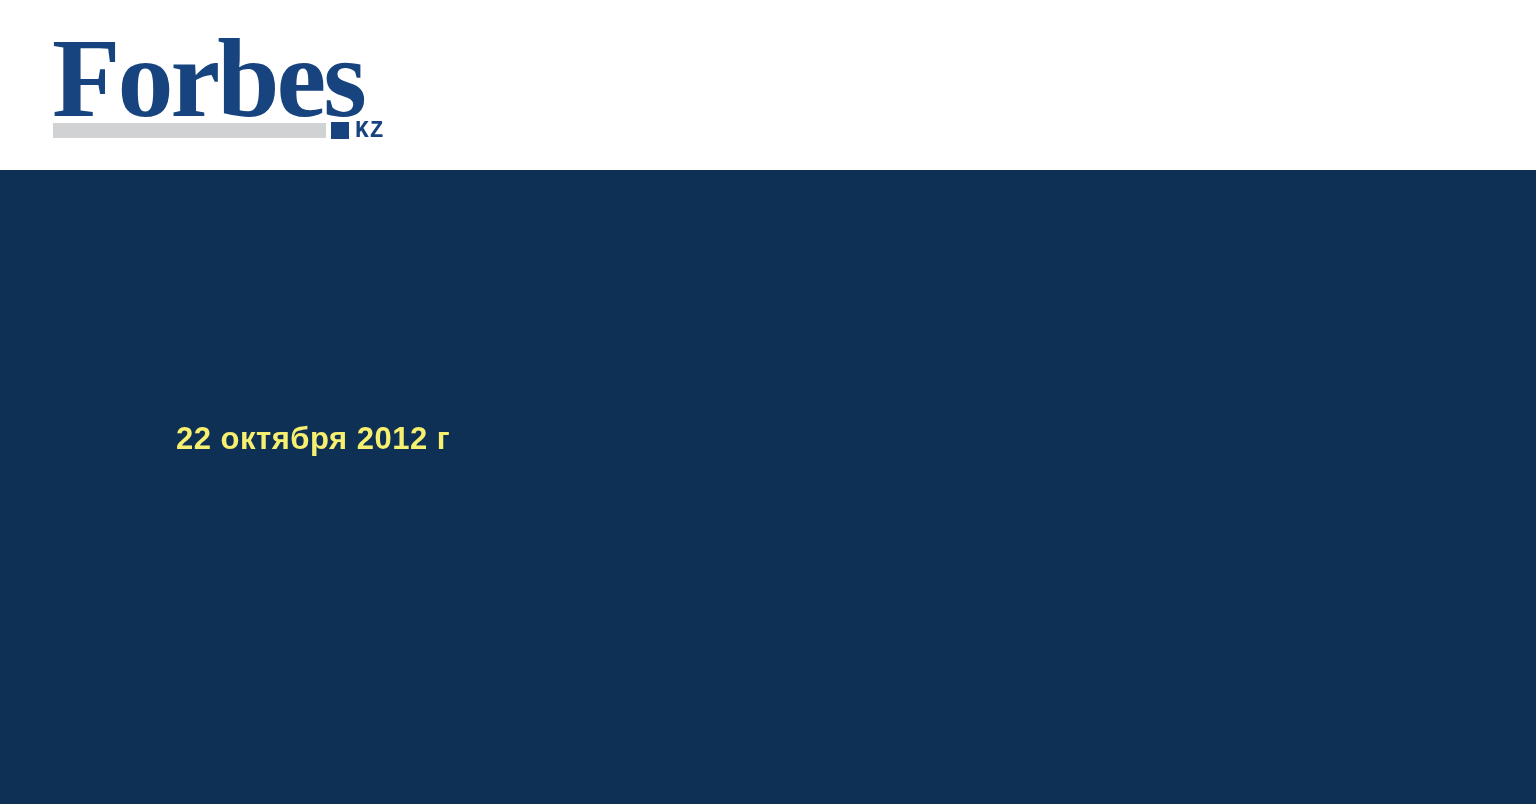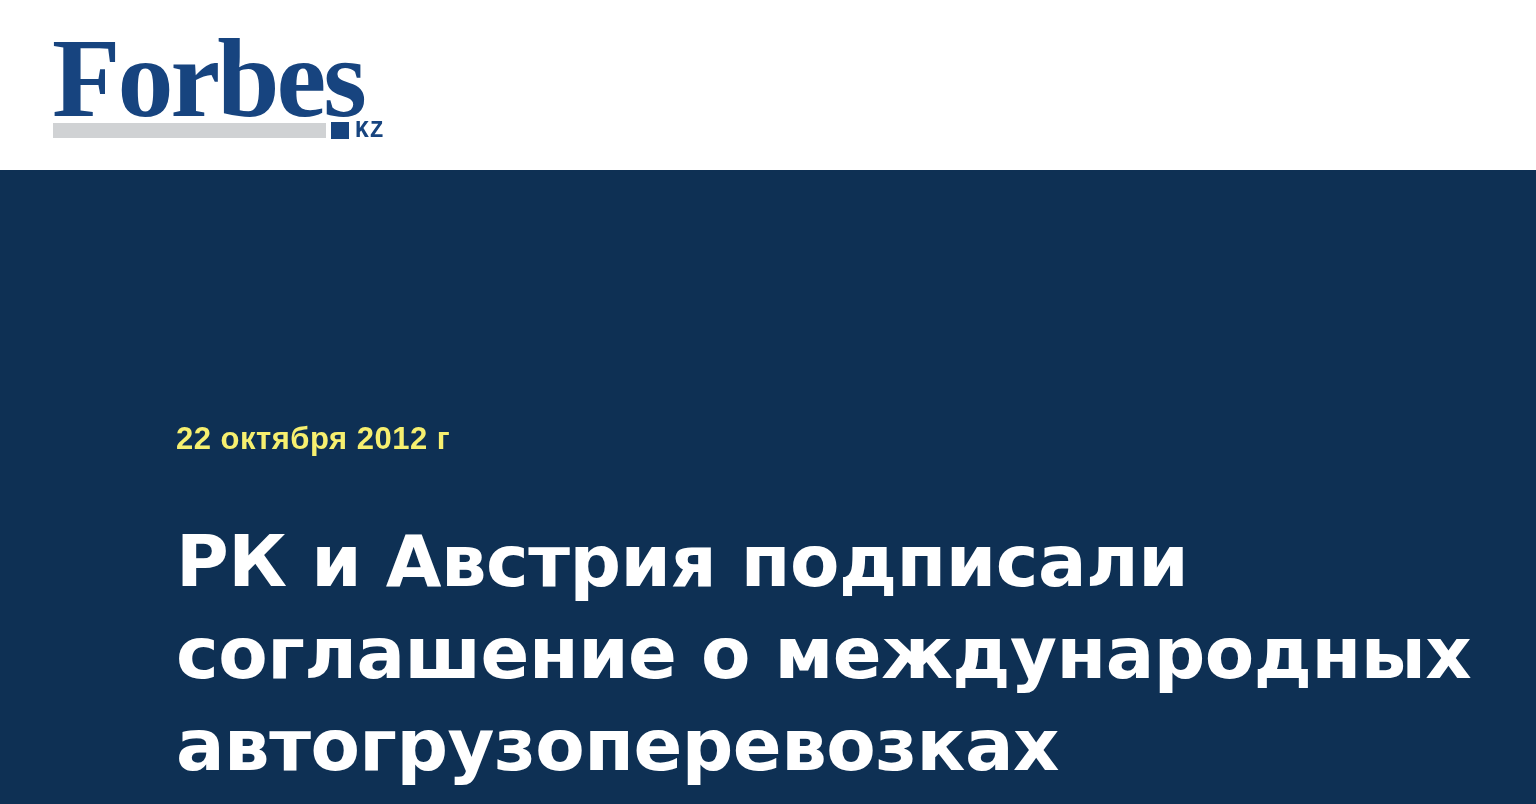--- a/index.html
+++ b/index.html
@@ -137,21 +137,16 @@
       <div class="logo-underbar"></div>
       <div class="logo-kz-square"></div>
       <div class="logo-kz-text">KZ</div>
     </div>
   </div>
 
   <div class="hero">
 
     <div class="article-date">22 октября 2012 г</div>
 
-    <h1 class="article-title">
-      <span class="ttl-line">РК и Австрия подписали</span>
-      <span class="ttl-line">соглашение о международных</span>
-      <span class="ttl-line">автогрузоперевозках</span>
-    </h1>
 
   </div>
 
 </div>
 
 </body></html>

